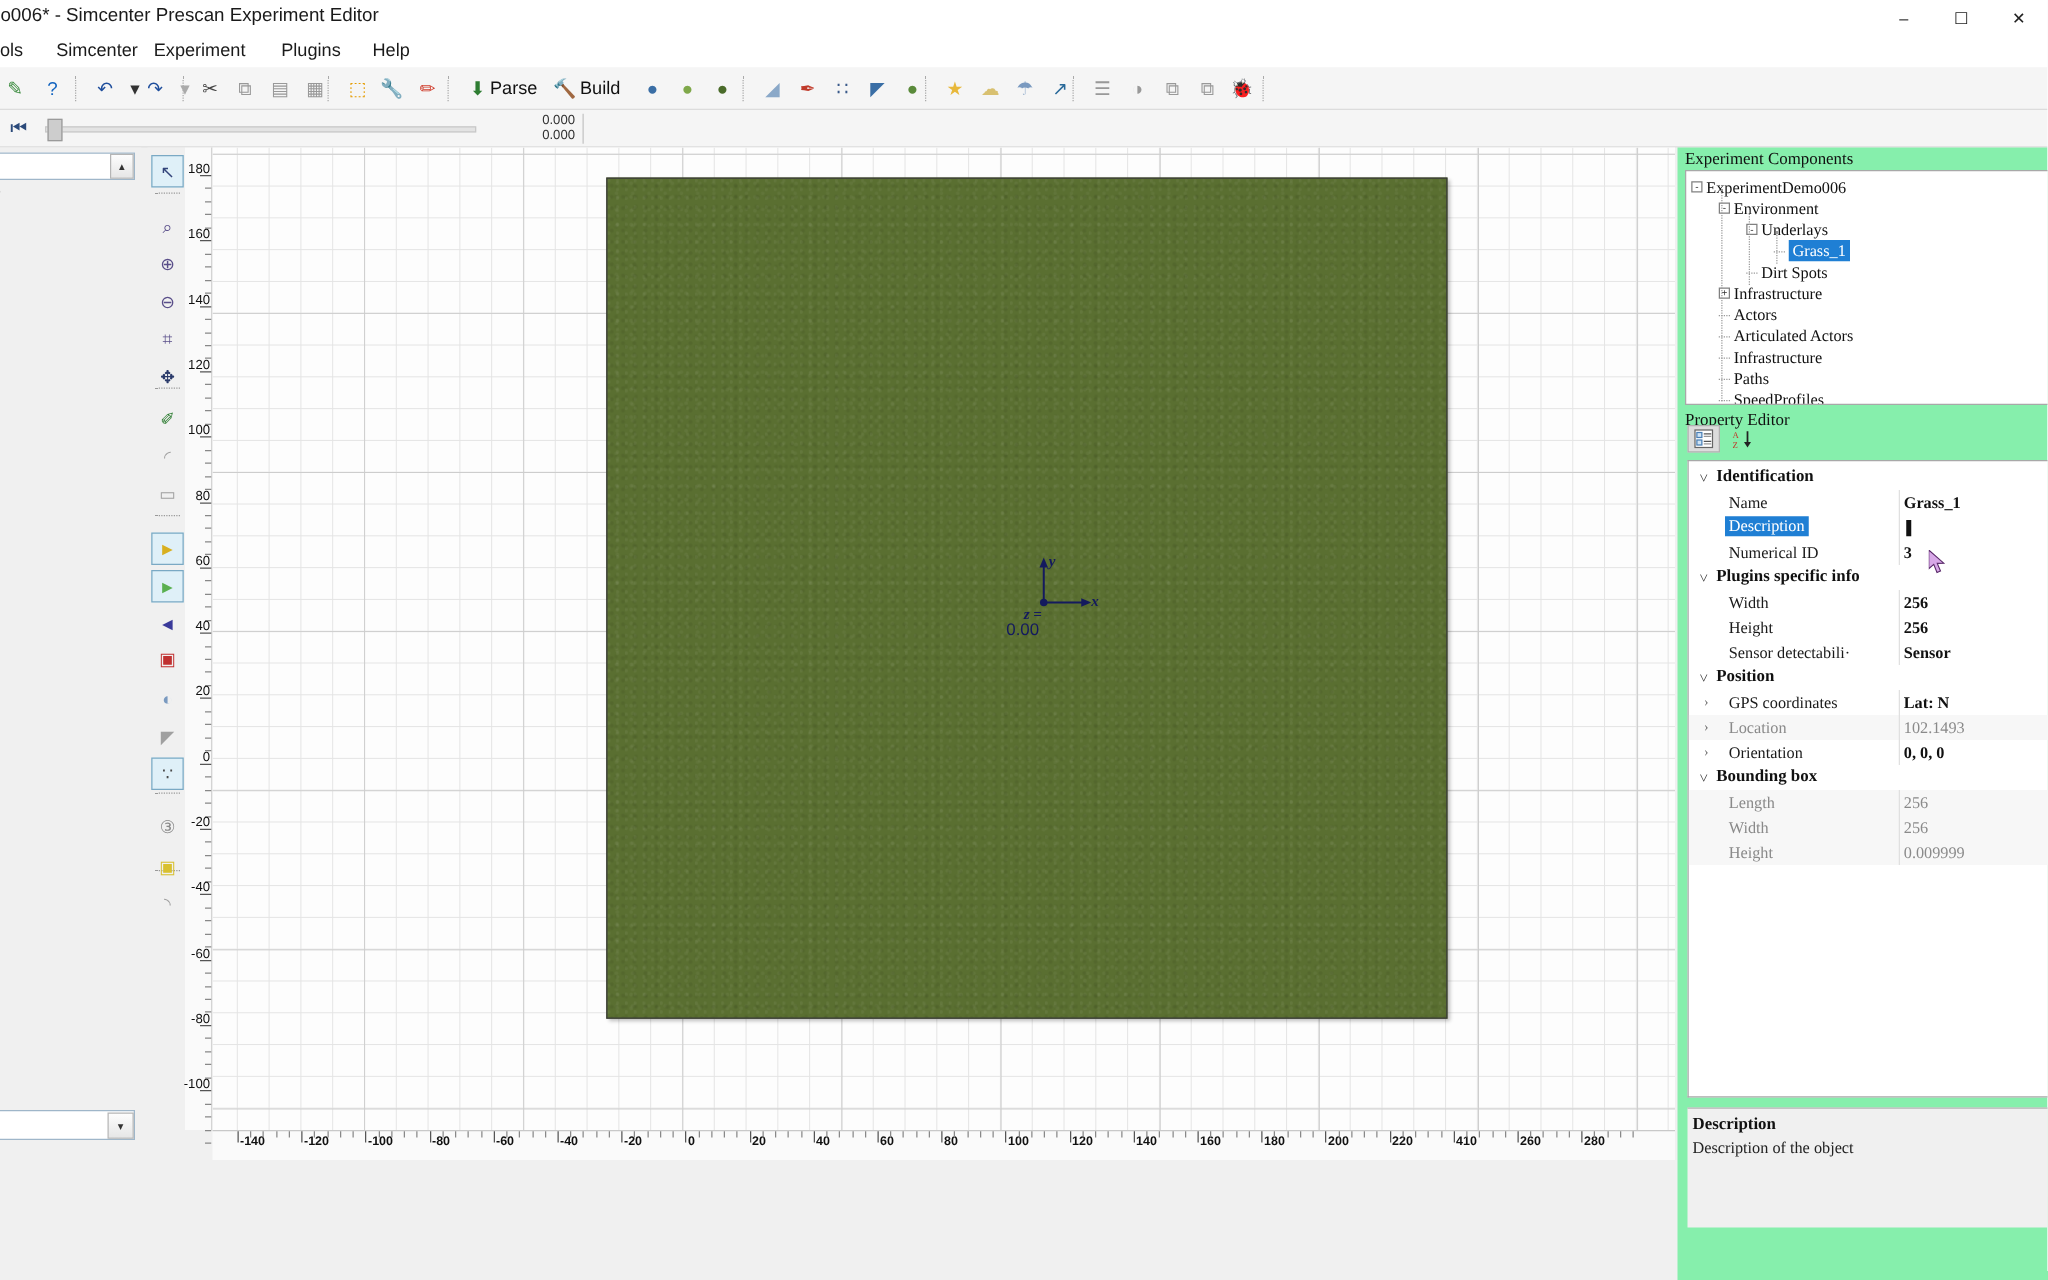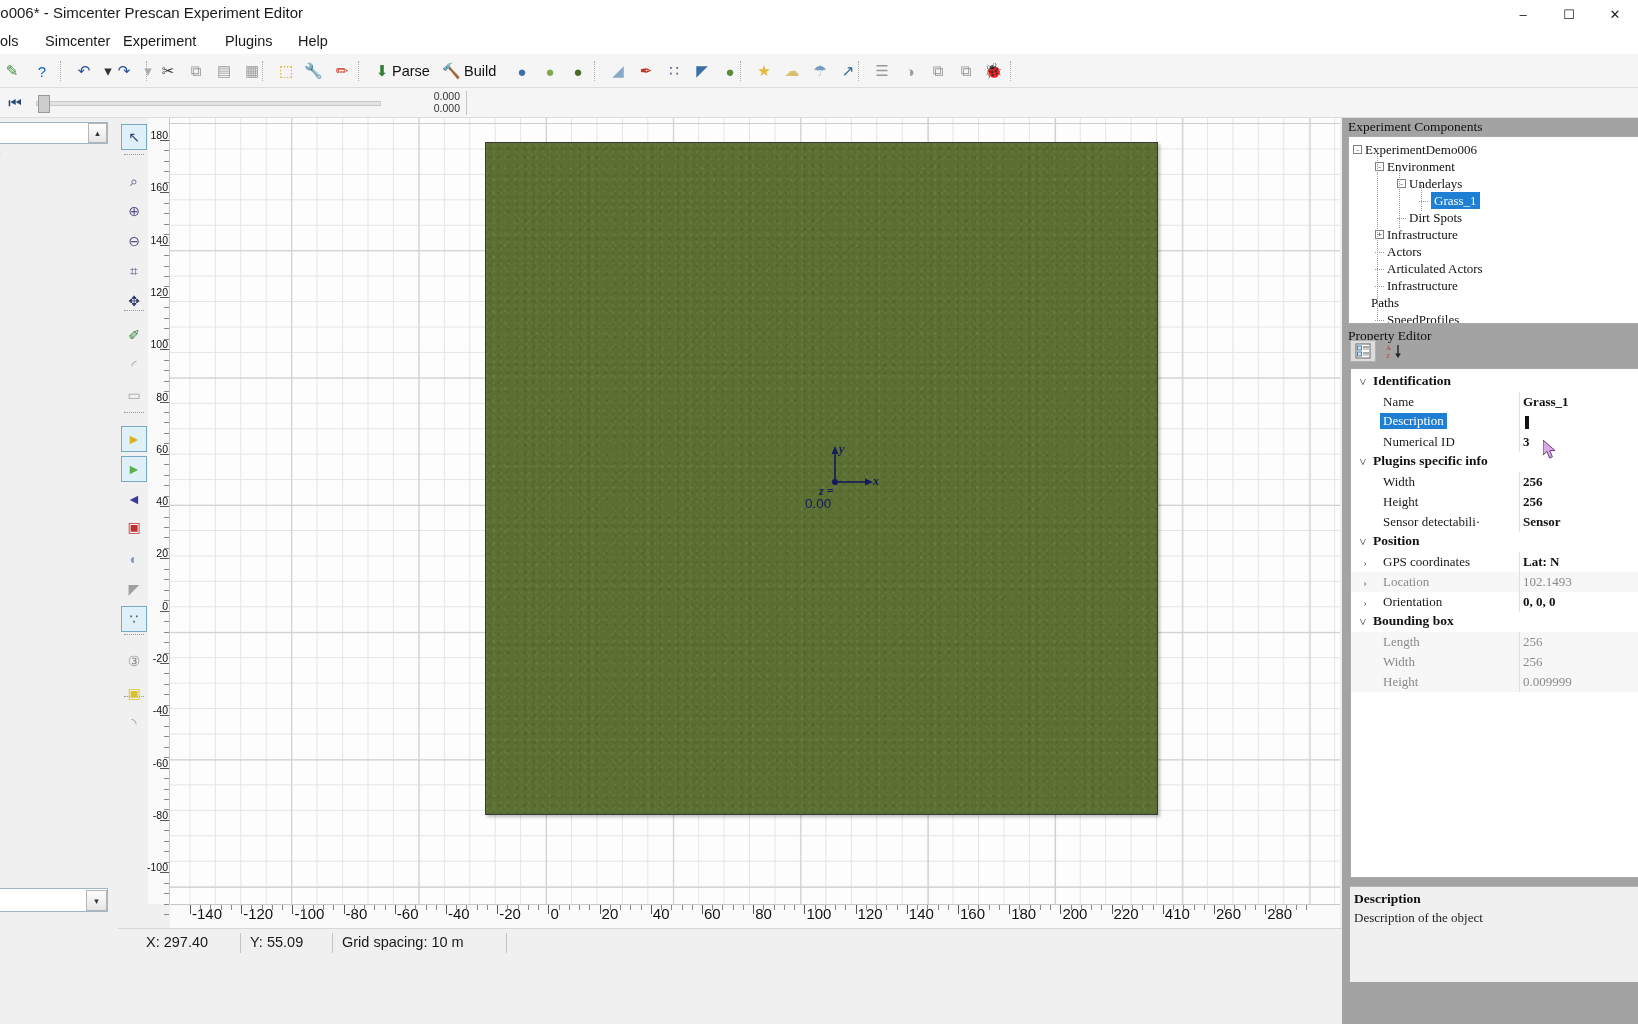--- a/index.html
+++ b/index.html
@@ -155,22 +155,22 @@
   }
   .vtick-minor {
     position: absolute; right: 0; width: 5px; height: 1px; background: #888;
   }
 
   .hruler {
     position: absolute; left: 170px; top: 904px; width: 1170px; height: 24px;
     background: #fafafa; border-top: 1px solid #c8c8c8;
   }
   .htick-lbl {
-    position: absolute; top: 4px; font-size: 15px; color: #111;
-    line-height: 10px; white-space: nowrap;
+    position: absolute; top: 4px; font-size: 10px; color: #111;
+    line-height: 10px; white-space: nowrap; font-weight: bold;
   }
   .htick-major {
     position: absolute; top: 0; width: 1px; height: 9px; background: #555;
   }
   .htick-minor {
     position: absolute; top: 0; width: 1px; height: 5px; background: #888;
   }
 
   .canvas {
     position: absolute; left: 170px; top: 118px; width: 1170px; height: 786px;
@@ -241,21 +241,21 @@
     background: #f0f0f0;
   }
   .left-bottom-strip {
     position: absolute; left: 0; top: 924px; width: 118px; height: 100px;
     background: #f0f0f0;
   }
 
   
   .rightpanel {
     position: absolute; left: 1342px; top: 118px; width: 296px; height: 906px;
-    background: #a3a3a3;
+    background: #86efac;
   }
   .rp-title {
     position: absolute; font-size: 13.5px; color: #111;
     font-family: "Liberation Serif", serif;
     white-space: nowrap;
   }
   .tree-box {
     position: absolute; left: 6px; top: 18px; width: 292px; height: 188px;
     background: #fff; border: 1px solid #a8a8a8; border-right: none;
     overflow: hidden;
@@ -759,28 +759,20 @@
       <div class="htick-minor" style="left: 1084.96px;"></div>
       <div class="htick-major" style="left: 1095.2px;"></div>
       <div class="htick-lbl" style="left: 1097.2px;">280</div>
       <div class="htick-minor" style="left: 1105.44px;"></div>
       <div class="htick-minor" style="left: 1115.68px;"></div>
       <div class="htick-minor" style="left: 1125.92px;"></div>
       <div class="htick-minor" style="left: 1136.16px;"></div>
     </div>
 
   <div class="left-bottom-strip"></div>
-  <div class="statusbar">
-    <div class="sb-cell" style="left:28px">X: 297.40</div>
-    <div class="sb-div" style="left:122px"></div>
-    <div class="sb-cell" style="left:132px">Y: 55.09</div>
-    <div class="sb-div" style="left:214px"></div>
-    <div class="sb-cell" style="left:224px">Grid spacing: 10 m</div>
-    <div class="sb-div" style="left:388px"></div>
-  </div>
   <div class="bottom-strip"></div>
 
   <div class="rightpanel">
     <div class="rp-title" style="left:6px; top:1px;">Experiment Components</div>
 
     <div class="tree-box" id="tree-host">
         <div class="tree-exp" style="left: 4px; top: 8px;">-</div>
         <div class="tree-node" style="left: 16px; top: 4px;">ExperimentDemo006</div>
         <div class="tree-exp" style="left: 26px; top: 25px;">-</div>
         <div class="tree-node" style="left: 38px; top: 21px;">Environment</div>
@@ -792,21 +784,21 @@
         <div class="tree-node" style="left: 60px; top: 72px;">Dirt Spots</div>
         <div class="tree-exp" style="left: 26px; top: 93px;">+</div>
         <div class="tree-node" style="left: 38px; top: 89px;">Infrastructure</div>
         <div class="tree-hline" style="left: 26px; top: 115px; width: 9px;"></div>
         <div class="tree-node" style="left: 38px; top: 106px;">Actors</div>
         <div class="tree-hline" style="left: 26px; top: 132px; width: 9px;"></div>
         <div class="tree-node" style="left: 38px; top: 123px;">Articulated Actors</div>
         <div class="tree-hline" style="left: 26px; top: 149px; width: 9px;"></div>
         <div class="tree-node" style="left: 38px; top: 140px;">Infrastructure</div>
         <div class="tree-hline" style="left: 26px; top: 166px; width: 9px;"></div>
-        <div class="tree-node" style="left: 22px; top: 157px; text-align: center;">Paths</div>
+        <div class="tree-node" style="left: 38px; top: 157px; text-align: center;">Paths</div>
         <div class="tree-hline" style="left: 26px; top: 183px; width: 9px;"></div>
         <div class="tree-node" style="left: 38px; top: 174px;">SpeedProfiles</div>
         <div class="tree-vline" style="left: 28px; top: 14px; height: 170px;"></div>
         <div class="tree-vline" style="left: 50px; top: 31px; height: 60px;"></div>
         <div class="tree-vline" style="left: 72px; top: 48px; height: 26px;"></div>
       </div>
 
     <div class="rp-title" style="left:6px; top:210px;">Property Editor</div>
 
     <div class="pe-toolbar">

